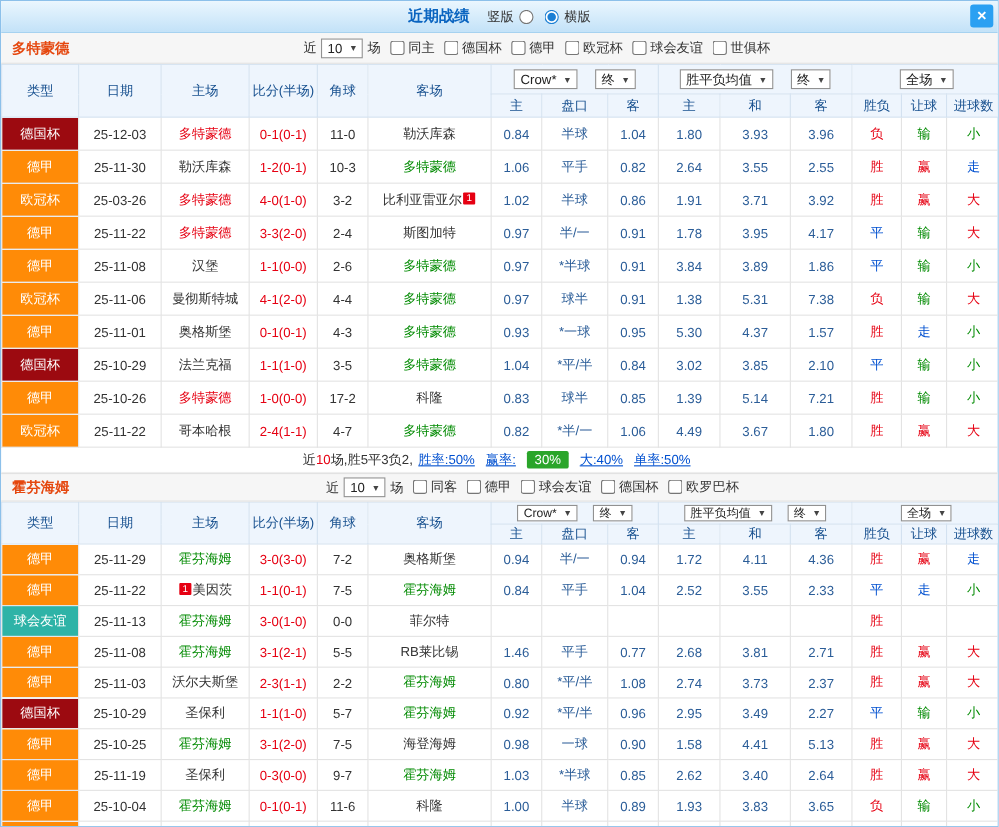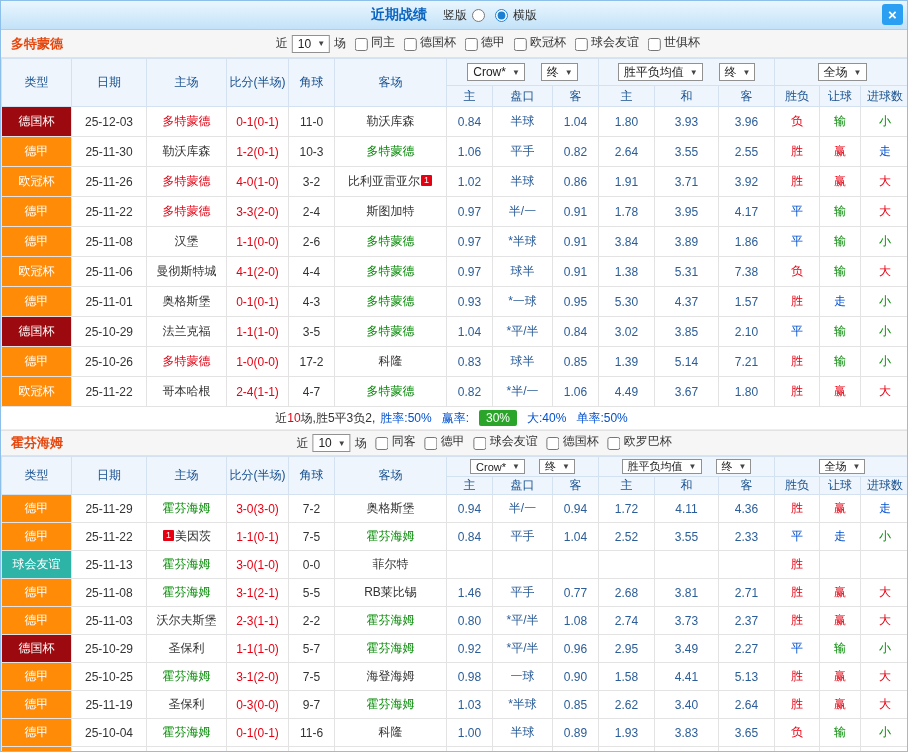--- a/index.html
+++ b/index.html
@@ -16,42 +16,42 @@
 
   
   .secbar{height:28px;background:#f6f6f6;border-bottom:1px solid #e2e2e2;border-top:1px solid #e2e2e2;
           display:flex;align-items:center;padding:0 10px;position:relative;font-size:12px;color:#333;box-sizing:border-box;}
   .secbar .team{color:#e5470e;font-weight:bold;font-size:13px;}
   .secbar.second{height:26px;}
   .filters{position:absolute;left:50%;transform:translateX(-42%);display:flex;align-items:center;white-space:nowrap;}
   .sel{display:inline-flex;align-items:center;border:1px solid #919191;background:#fff;height:18px;
        padding:0 4px 0 5px;margin:0 4px;font-size:12px;color:#222;cursor:pointer;box-sizing:border-box;}
   .sel .arr{font-size:8px;margin-left:6px;color:#444;}
-  .chk{margin-left:9px;display:inline-flex;align-items:flex-end;cursor:pointer;}
+  .chk{margin-left:9px;display:inline-flex;align-items:center;cursor:pointer;}
   .chk input{width:13px;height:13px;margin:0 3px 0 0;accent-color:#1b7fd4;}
 
   
   table{border-collapse:collapse;table-layout:fixed;width:908px;font-size:12px;text-align:center;}
   th,td{border:1px solid #e3e3e3;padding:0;overflow:hidden;white-space:nowrap;color:#333;}
   thead th{background:#eef5fd;border-color:#d3e1f0;color:#17508f;font-weight:normal;}
   .hsel{display:flex;align-items:center;justify-content:center;gap:8px;}
   .t1 thead tr.h1{height:27px;} .t1 thead tr.h2{height:21px;} .t1 tbody td{height:29px;}
   .t2 thead tr.h1{height:20px;} .t2 thead tr.h2{height:16px;} .t2 tbody td{height:27px;}
   .t2 .sel{height:15px;font-size:11px;margin:0 3px;}
 
   .score{color:#e60012;}
   .odds{color:#2b5d98;}
   .t-red{color:#e60012;} .t-green{color:#008a00;} .t-blue{color:#0050d0;} .t-dark{color:#333;}
   .bg-maroon{background:#9c0a10;color:#fff;} .bg-orange{background:#ff8b07;color:#fff;} .bg-teal{background:#2eb3a7;color:#fff;}
   .badge{display:inline-block;background:#e60012;color:#fff;font-size:9px;width:11px;height:11px;line-height:11px;
          border-radius:1px;vertical-align:2px;margin:0 1px;}
   .badge:empty{display:none;}
 
   .summary{height:22px;display:flex;align-items:center;justify-content:center;font-size:12px;border-bottom:1px solid #eee;}
-  .t-blue-stat{color:#0050d0;margin:0 5px;}
+  .t-blue-stat{color:#0050d0;margin:0 5px;text-decoration:underline;}
   .badge-green{background:#2aa52a;color:#fff;padding:1px 7px;margin:0 5px;border-radius:2px;}
 </style>
 </head>
 <body>
 
 <div class="wrap">
 
   <div class="topbar">
     <span class="title">近期战绩</span>
     <span>竖版</span>
@@ -198,21 +198,21 @@
         <td class="odds">2.64</td>
         <td class="odds">3.55</td>
         <td class="odds">2.55</td>
         <td class="t-red">胜</td>
         <td class="t-red">赢</td>
         <td class="t-blue">走</td>
       </tr>
 
       <tr>
         <td class="bg-orange">欧冠杯</td>
-        <td>25-11-26</td>
+        <td>25-03-26</td>
         <td><span class="t-red">多特蒙德</span></td>
         <td class="score">4-0(1-0)</td>
         <td>3-2</td>
         <td><span>比利亚雷亚尔</span><span class="badge">1</span></td>
         <td class="odds">1.02</td>
         <td class="odds">半球</td>
         <td class="odds">0.86</td>
         <td class="odds">1.91</td>
         <td class="odds">3.71</td>
         <td class="odds">3.92</td>

